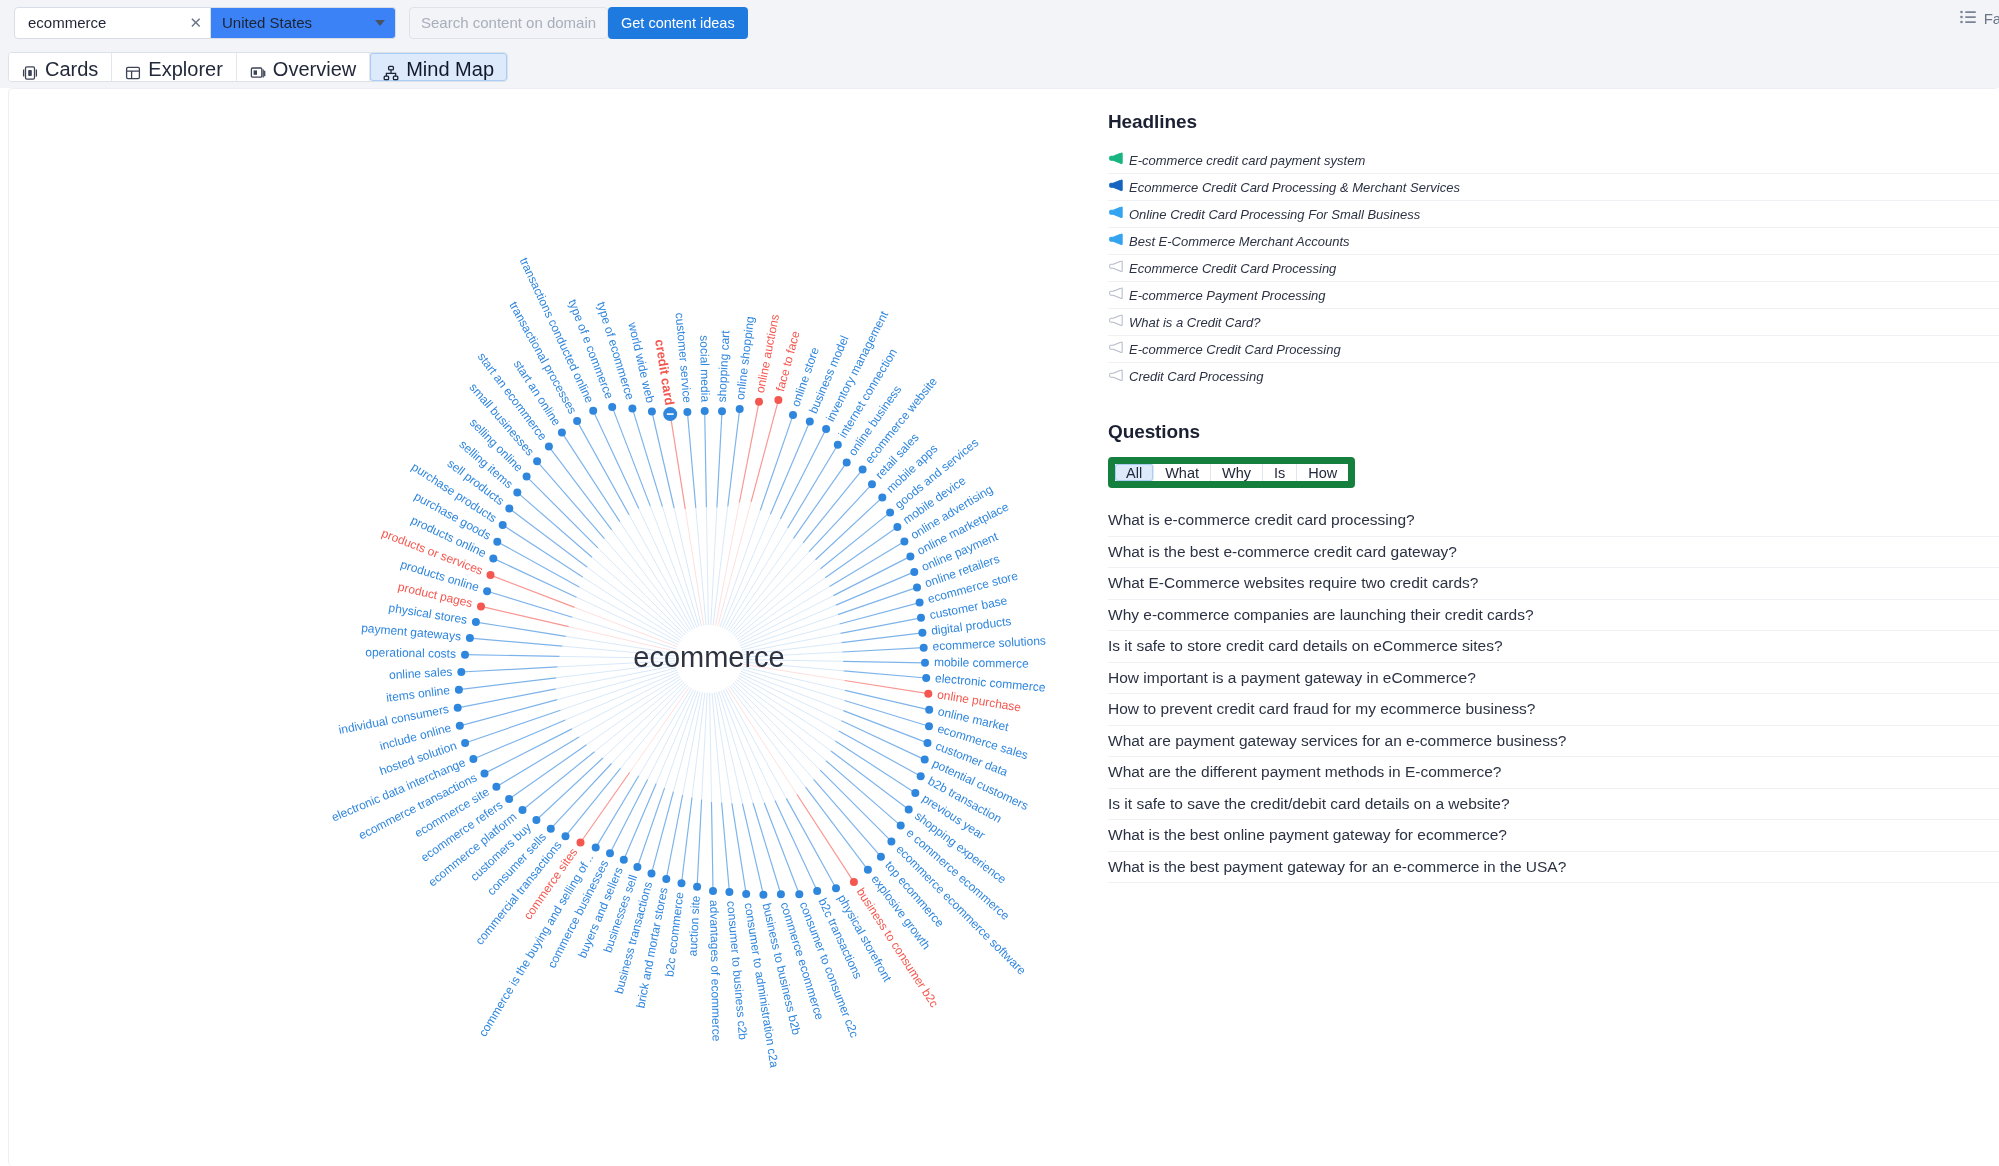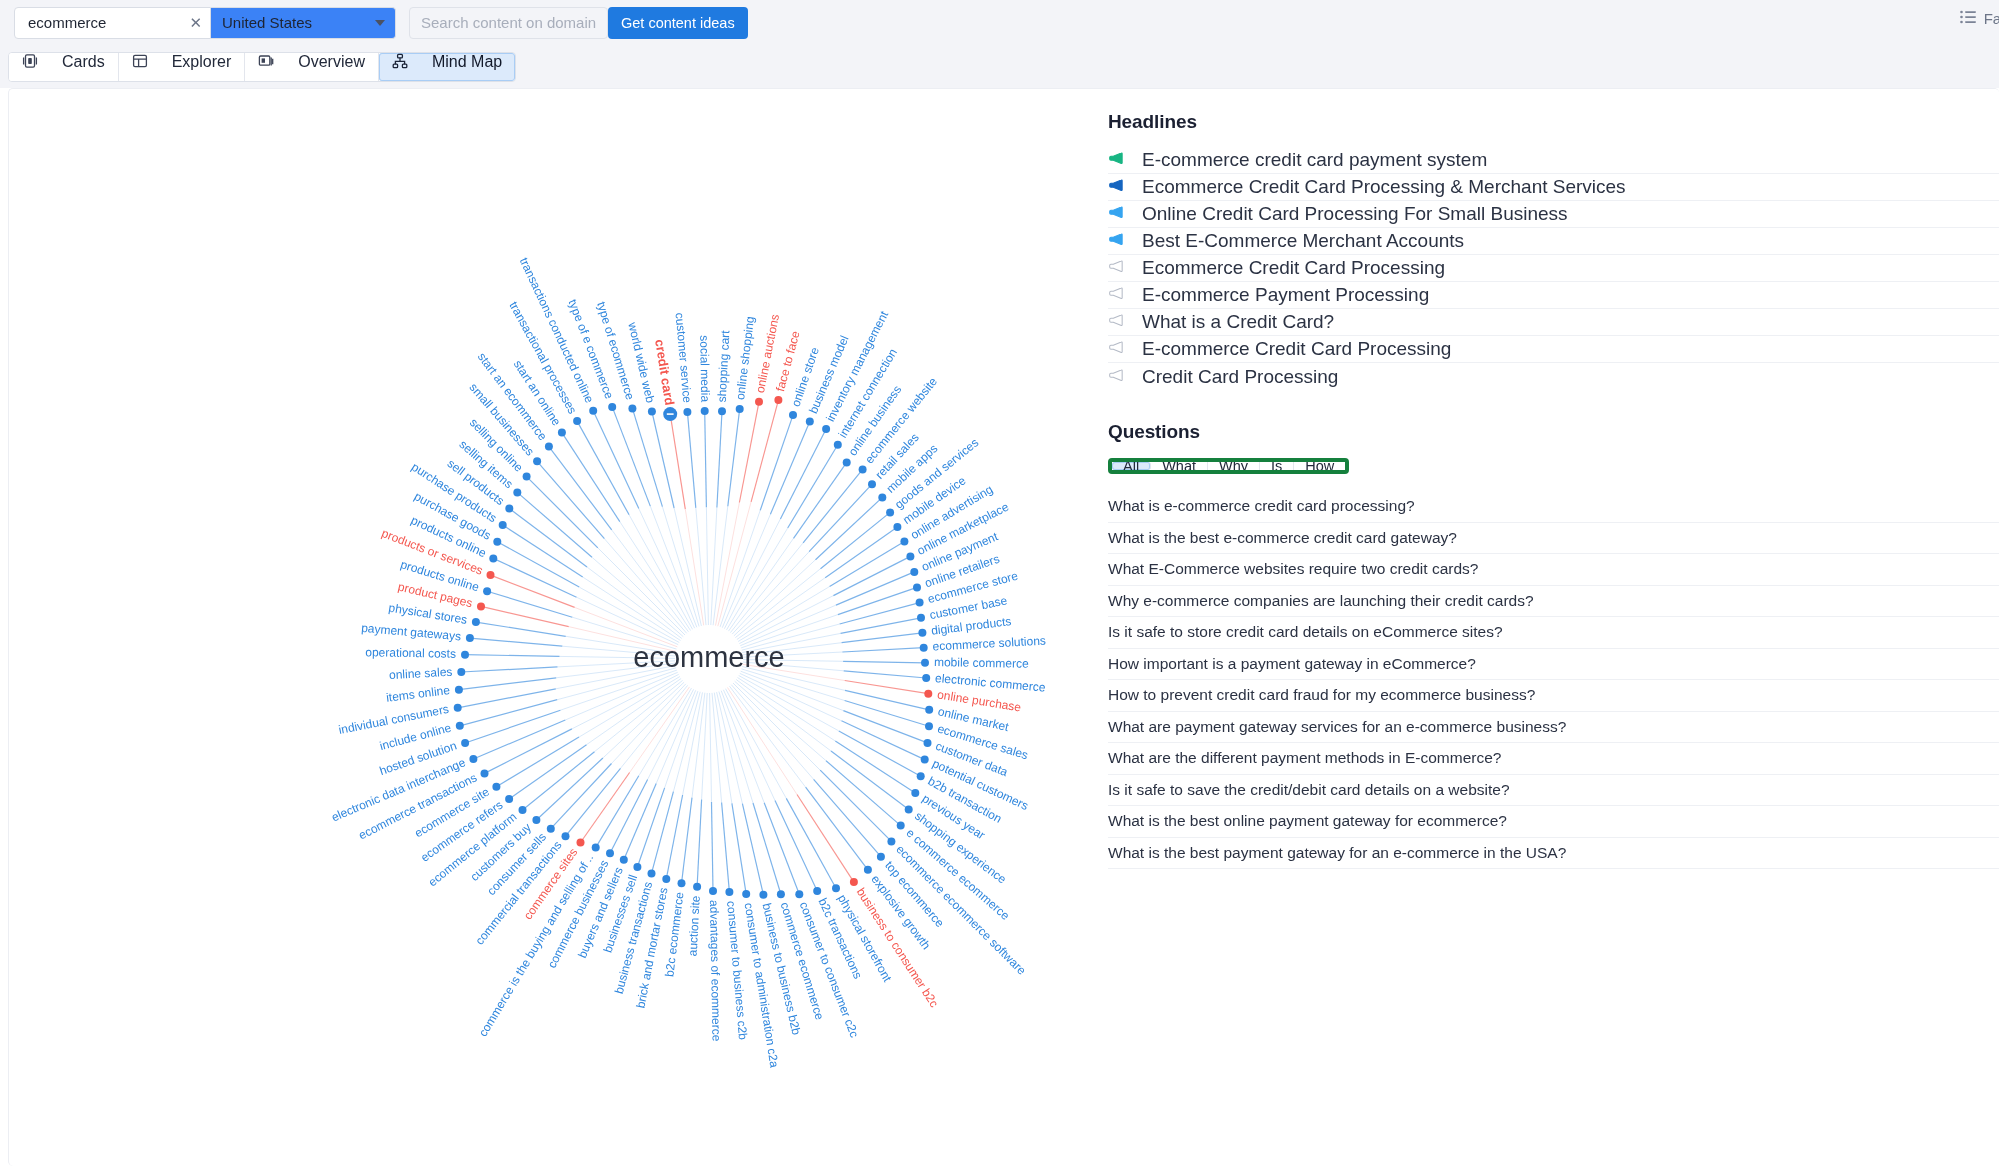--- a/index.html
+++ b/index.html
@@ -102,23 +102,23 @@
   }
   .tabgroup {
     display: flex; align-items: stretch;
     height: 30px;
     background: #fff;
     border: 1px solid #dde1e9;
     border-radius: 4px;
     overflow: hidden;
   }
   .tab {
-    display: flex; align-items: flex-start; gap: 24px;
+    display: flex; align-items: flex-end; gap: 7px;
     padding: 0 13px;
-    font-size: 16px; color: #22293a;
+    font-size: 20px; color: #22293a;
     border-right: 1px solid #e3e6ed;
     cursor: pointer;
     background: #fff;
   }
   .tab:last-child { border-right: none; }
   .tab.active {
     background: #dceafb;
     color: #12192a;
     box-shadow: inset 0 0 0 1px #a9cdf5;
     border-radius: 3px;
@@ -151,37 +151,38 @@
     padding: 22px 0 12px 9px;
   }
   .panel-title {
     font-size: 19px; font-weight: bold;
     color: #1b2032;
     margin: 0 0 14px 0;
     letter-spacing: -0.1px;
   }
   .headline-row {
     display: flex; align-items: center;
-    gap: 19px;
+    gap: 6px;
     height: 27px;
     border-bottom: 1px solid #eef0f4;
-    font-size: 19px;
+    font-size: 13px;
     color: #2b3243;
     cursor: pointer;
+    font-style: italic;
   }
   .headline-row:last-child { border-bottom: none; }
   .mega { flex: none; display: block; }
   .headline-txt { white-space: nowrap; }
 
   .qtitle { margin-top: 31px; }
 
   .qfilters {
     display: inline-flex;
-    height: 16px;
-    border: 4px solid #15803d;
+    height: 31px;
+    border: 7px solid #15803d;
     border-radius: 4px;
     overflow: hidden;
     margin-bottom: 17px;
   }
   .qf {
     display: flex; align-items: center; justify-content: center;
     min-width: 34px;
     padding: 0 11px;
     font-size: 14.5px;
     color: #22293a;

